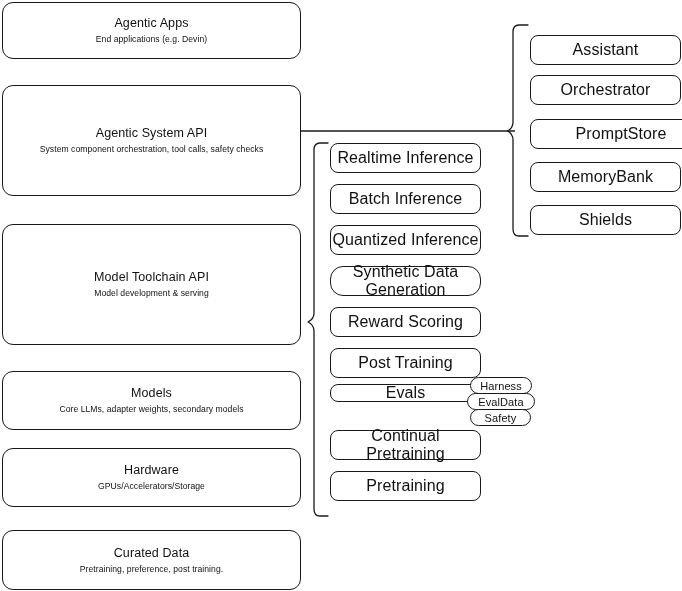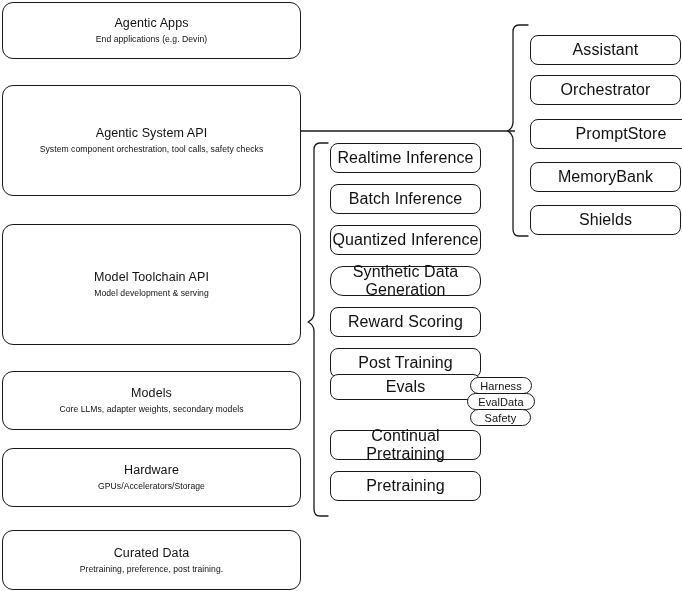--- a/index.html
+++ b/index.html
@@ -144,21 +144,21 @@
   </div>
   <div class="chip" style="left:330px; top:266px; width:151px; height:30px;border-radius:13px;">
     <span>Synthetic Data Generation</span>
   </div>
   <div class="chip" style="left:330px; top:307px; width:151px; height:30px;">
     <span>Reward Scoring</span>
   </div>
   <div class="chip" style="left:330px; top:348px; width:151px; height:30px;">
     <span>Post Training</span>
   </div>
-  <div class="chip" style="left:330px; top:374px; width:151px; height:26px;">
+  <div class="chip" style="left:330px; top:384px; width:151px; height:18px;">
     <span>Evals</span>
   </div>
   <div class="chip" style="left:330px; top:430px; width:151px; height:30px;">
     <span>Continual Pretraining</span>
   </div>
   <div class="chip" style="left:330px; top:471px; width:151px; height:30px;">
     <span>Pretraining</span>
   </div>
 
   <div class="pill" style="left:470px; top:377px; width:62px; height:17px; z-index:5;">

